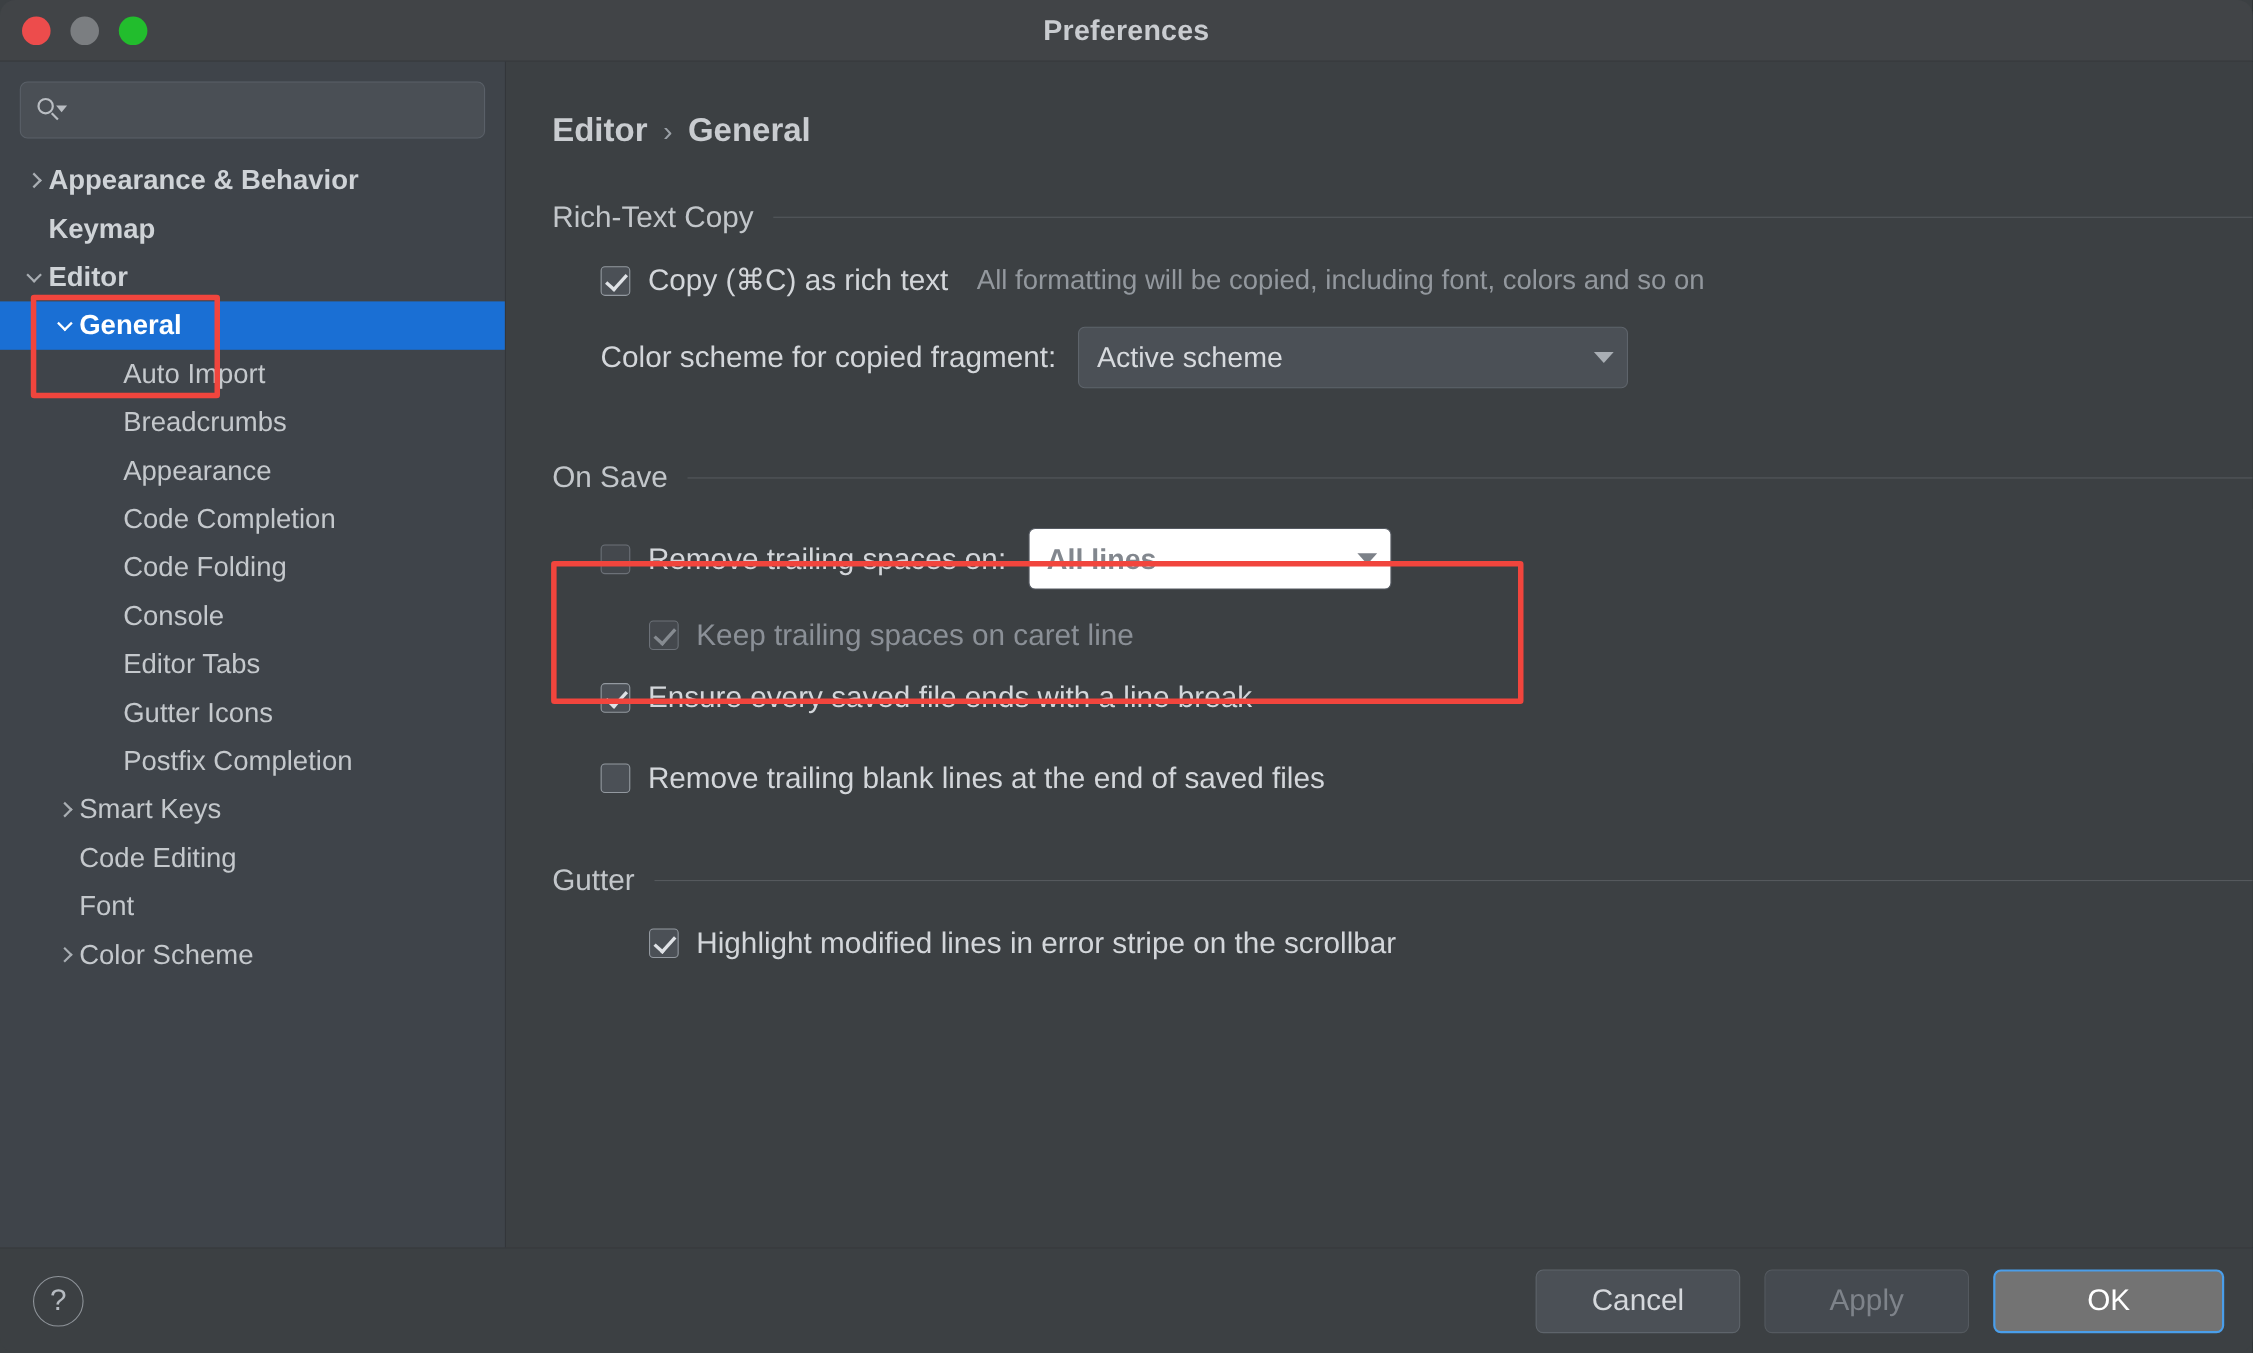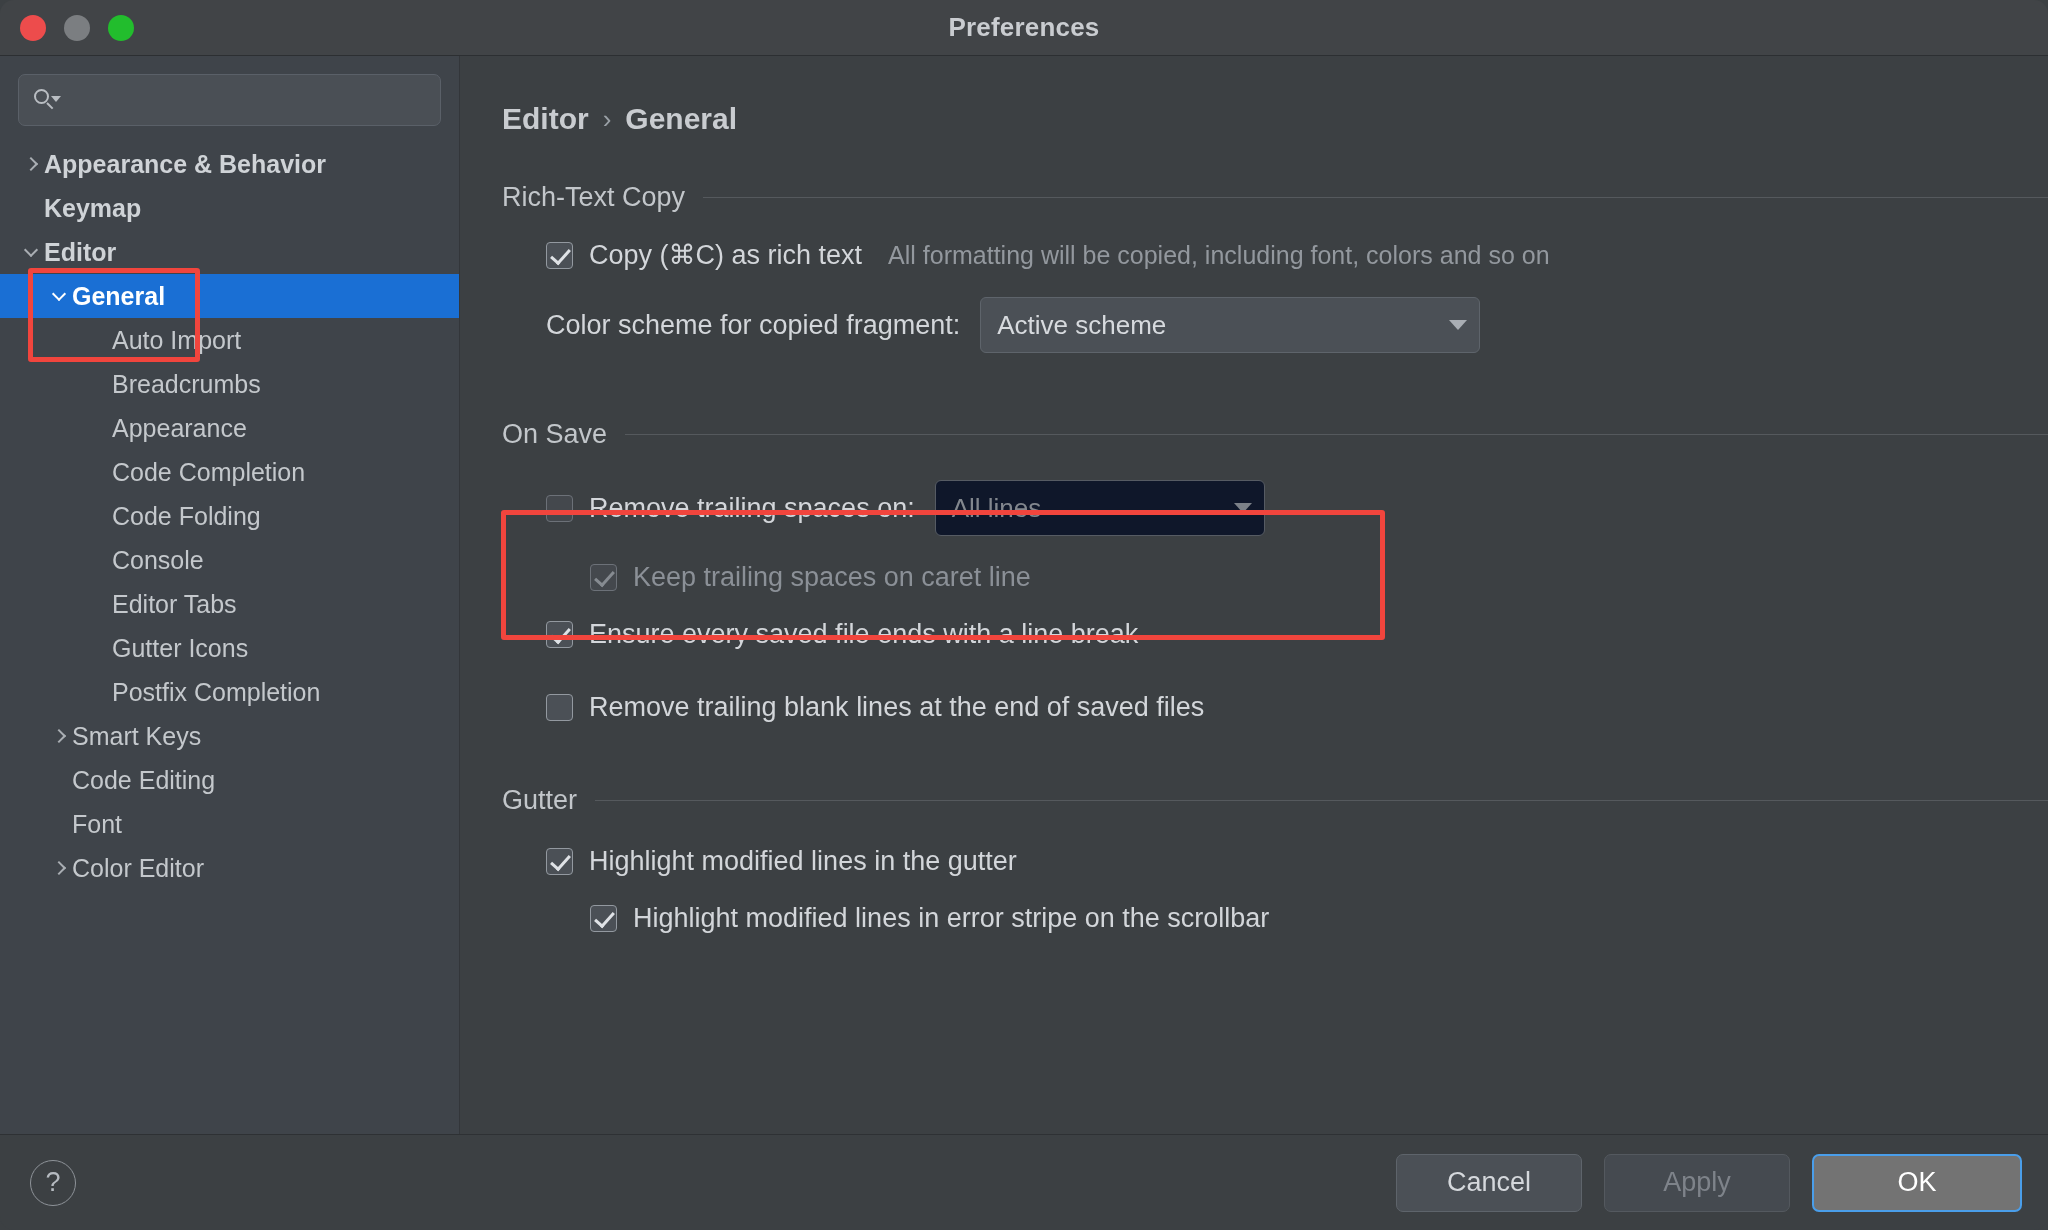--- a/index.html
+++ b/index.html
@@ -140,21 +140,21 @@
 
   .field-label { color: #d3d6da; font-size: 27px; white-space: nowrap; }
 
   .combo {
     height: 56px; background: #4b5056;
     border: 1px solid #5e646b; border-radius: 6px;
     display: flex; align-items: center; justify-content: space-between;
     padding: 0 12px 0 16px; margin-left: 20px;
   }
   .combo .val { color: #d7dade; font-size: 26px; white-space: nowrap; }
-  .combo.dim { background: #0f172a; border-color: #565b63; }
+  .combo.dim { background: #ffffff; border-color: #565b63; font-weight: bold; }
   .combo.dim .val { color: #82878e; }
   .combo .arrow {
     width: 0; height: 0; margin-left: 22px;
     border-left: 9px solid transparent; border-right: 9px solid transparent;
     border-top: 10px solid #a9aeb4;
   }
   .combo.dim .arrow { border-top-color: #7c8188; }
   .combo.wide  { width: 500px; }
   .combo.small { width: 330px; }
 
@@ -285,21 +285,21 @@
             <span class="label">Code Editing</span>
           </div>
           <div class="tree-row" style="padding-left: 46px;">
             <span class="twisty empty"></span>
             <span class="label">Font</span>
           </div>
           <div class="tree-row" style="padding-left: 46px;">
             <span class="twisty">
               <span class="chev right"></span>
             </span>
-            <span class="label">Color Editor</span>
+            <span class="label">Color Scheme</span>
           </div>
         </div>
 
       <div class="annot" style="left:28px; top:212px; width:172px; height:94px;"></div>
     </div>
 
     <div class="detail">
 
       <div class="breadcrumb">
         <span>Editor</span>
@@ -358,24 +358,20 @@
           <span class="cb-label">Remove trailing blank lines at the end of saved files</span>
         </div>
       </div>
 
       <div class="section" style="margin-top:62px;">
         <div class="section-head">
           <span>Gutter</span>
           <span class="section-rule"></span>
         </div>
 
-        <div class="row indent1" style="margin-top:30px;">
-          <span class="cb checked"></span>
-          <span class="cb-label">Highlight modified lines in the gutter</span>
-        </div>
 
         <div class="row indent2">
           <span class="cb checked"></span>
           <span class="cb-label">Highlight modified lines in error stripe on the scrollbar</span>
         </div>
       </div>
 
       <div class="annot" style="left:41px; top:454px; width:884px; height:130px;"></div>
     </div>
   </div>

